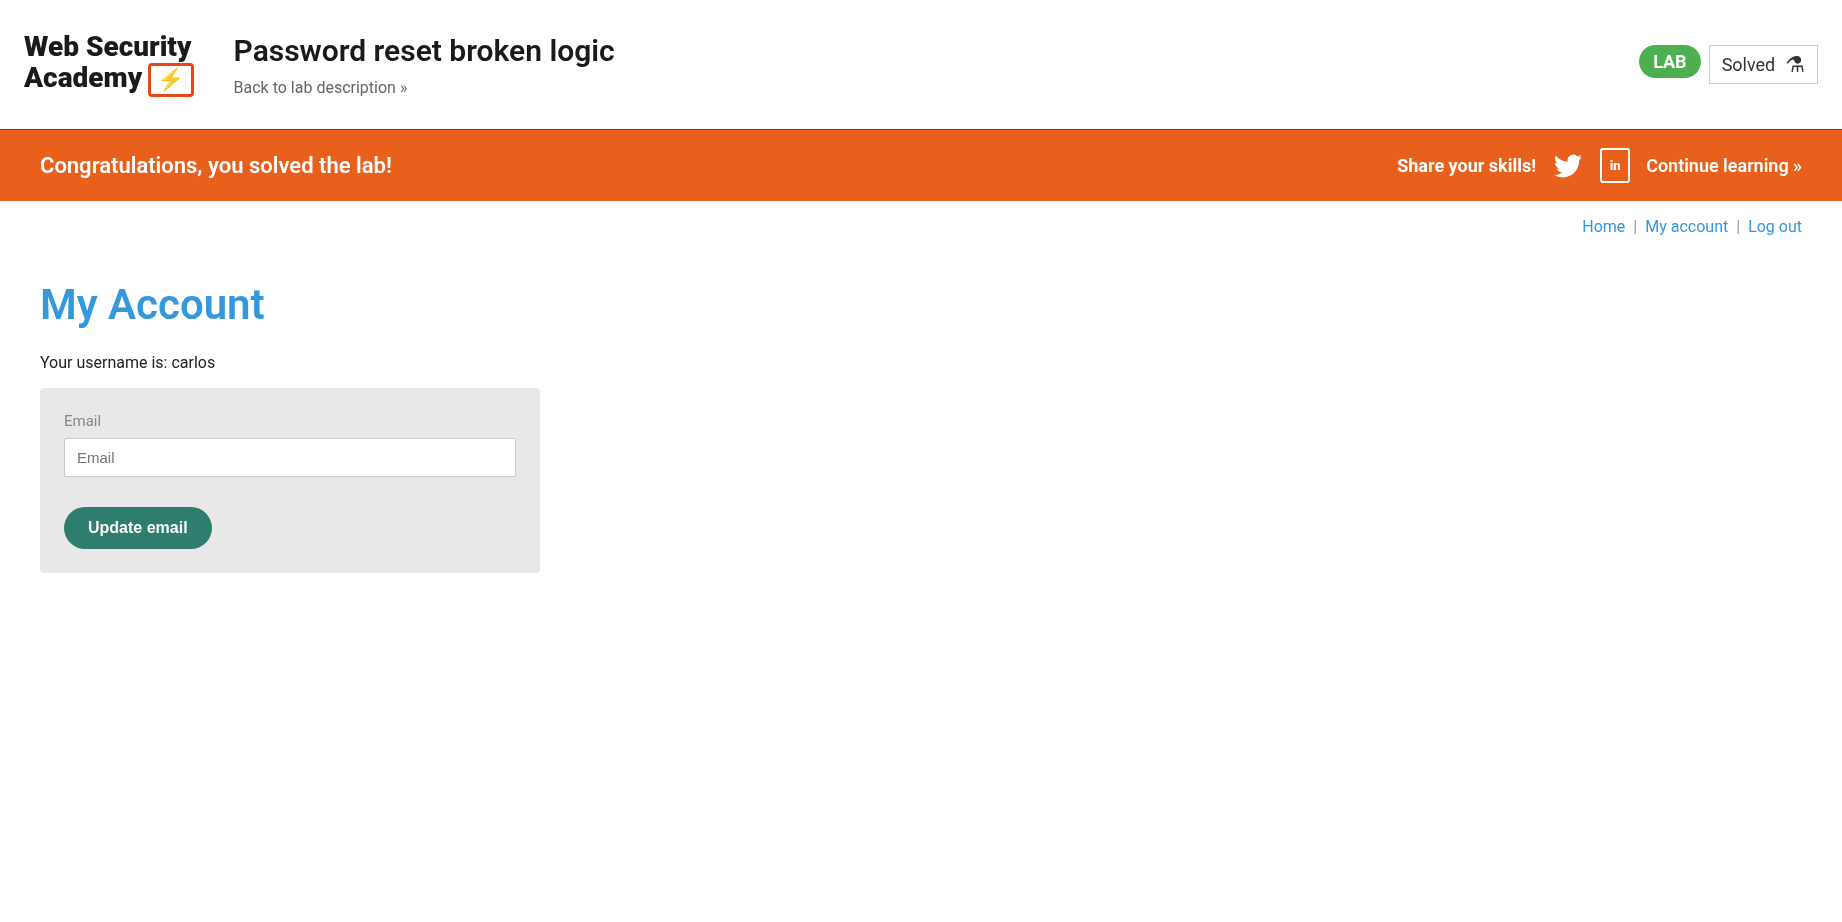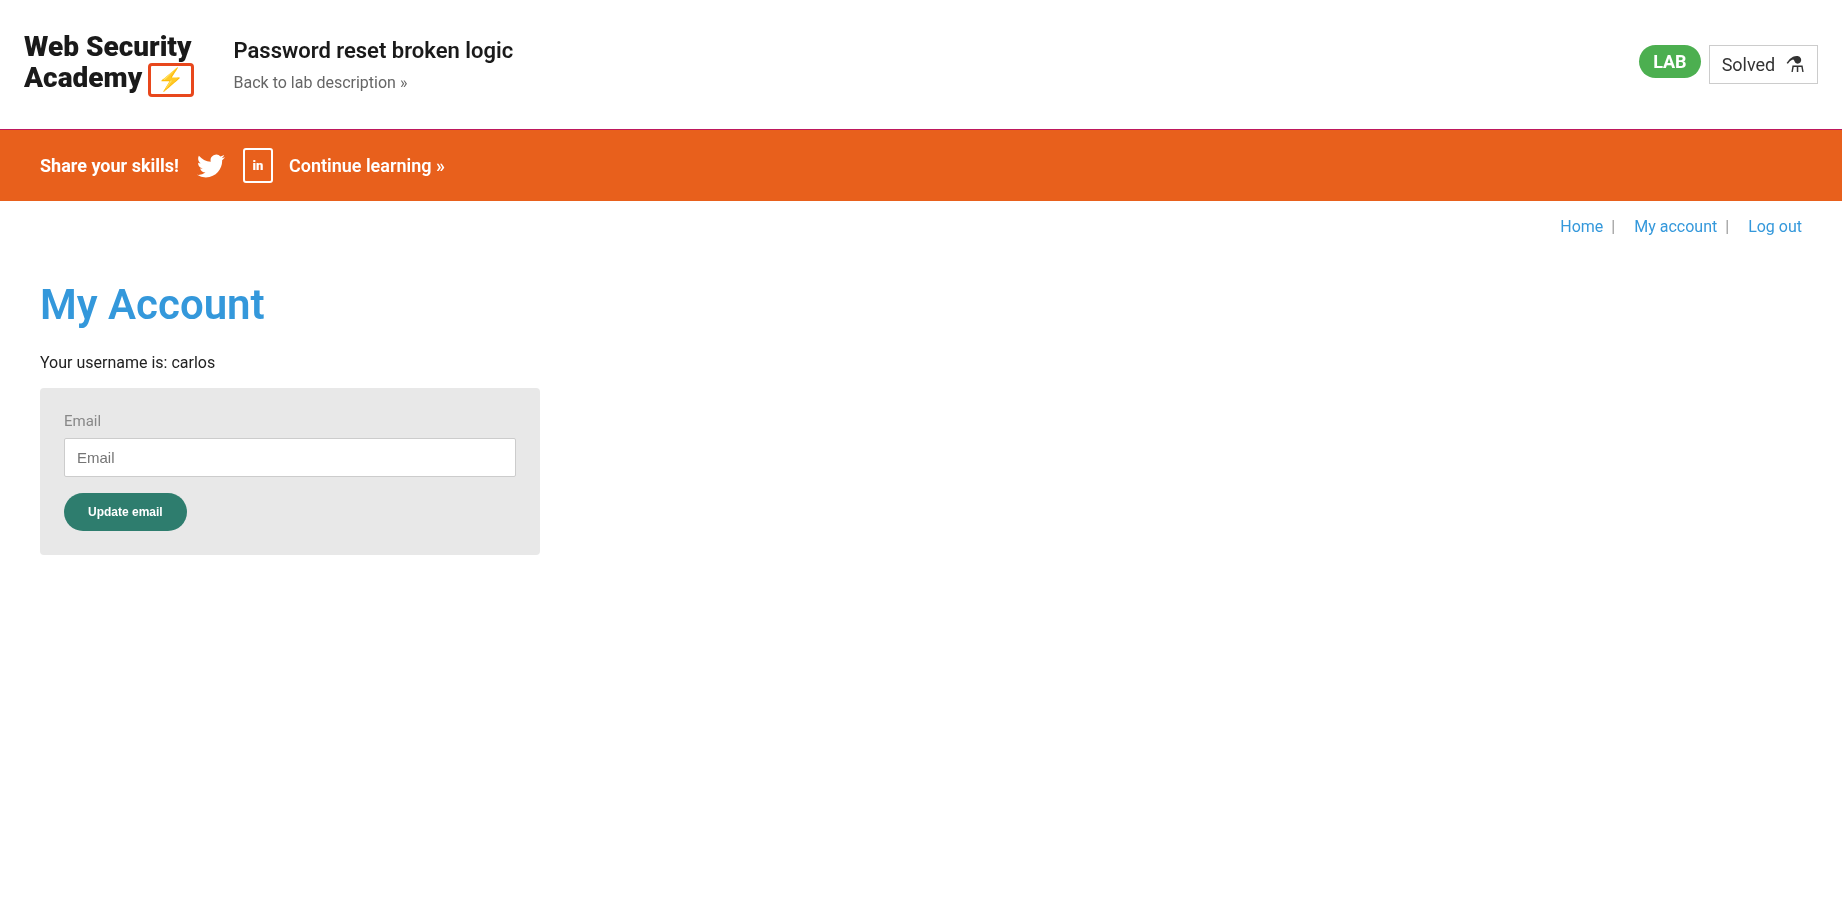--- a/index.html
+++ b/index.html
@@ -37,21 +37,21 @@
       color: #1a1a1a;
       line-height: 1.1;
     }
 
     .header-center {
       flex: 1;
       padding-left: 40px;
     }
 
     .lab-title {
-      font-size: 22px;
+      font-size: 30px;
       font-weight: 600;
       color: #1a1a1a;
       margin-bottom: 10px;
     }
 
     .back-link {
       color: #666;
       font-size: 16px;
       text-decoration: none;
       cursor: pointer;
@@ -162,21 +162,20 @@
       justify-content: flex-end;
       gap: 8px;
       padding: 16px 40px 0;
       font-size: 16px;
     }
 
     .nav-link {
       color: #3498db;
       text-decoration: none;
       cursor: pointer;
-      margin-left: 11px;
     }
 
     .nav-separator {
       color: #999;
     }
 
     .page-title {
       font-size: 42px;
       font-weight: 600;
       color: #3498db;
@@ -215,23 +214,24 @@
       outline: none;
       margin-bottom: 16px;
     }
 
     .update-btn {
       background: #2e7d6e;
       color: #fff;
       border: none;
       border-radius: 24px;
       padding: 12px 24px;
-      font-size: 12px;
+      font-size: 16px;
       font-weight: 700;
       cursor: pointer;
+      margin-top: 14px;
     }
   </style>
 </head>
 <body>
 
 <div class="header">
   <div class="logo-area">
     <div>
       <div class="logo-text">
         <span>Web Security</span><br>
@@ -248,20 +248,21 @@
   <div class="header-right">
     <span class="lab-badge">LAB</span>
     <div class="solved-box">
       <span>Solved</span>
       <span class="flask-icon">⚗</span>
     </div>
   </div>
 </div>
 
 <div class="congrats-banner">
+  <span class="congrats-text">Congratulations, you solved the lab!</span>
   <div class="banner-right">
     <span class="share-skills-text">Share your skills!</span>
     <div class="social-icon twitter-icon">
       <svg viewBox="0 0 24 24" xmlns="http://www.w3.org/2000/svg">
         <path d="M23.954 4.569a10 10 0 0 1-2.825.775 4.958 4.958 0 0 0 2.163-2.723 9.864 9.864 0 0 1-3.127 1.195 4.916 4.916 0 0 0-8.384 4.482C7.691 8.094 4.066 6.13 1.64 3.161a4.822 4.822 0 0 0-.666 2.475c0 1.71.87 3.213 2.188 4.096a4.904 4.904 0 0 1-2.228-.616v.061a4.923 4.923 0 0 0 3.946 4.827 4.996 4.996 0 0 1-2.212.085 4.937 4.937 0 0 0 4.604 3.417 9.868 9.868 0 0 1-6.102 2.105c-.39 0-.779-.023-1.17-.067a13.995 13.995 0 0 0 7.557 2.209c9.054 0 13.999-7.496 13.999-13.986 0-.209 0-.42-.015-.63a9.936 9.936 0 0 0 2.46-2.548l-.047-.02z"></path>
       </svg>
     </div>
     <div class="social-icon linkedin-icon" style="display:flex;align-items:center;justify-content:center;border:2px solid #fff;color:#fff;font-weight:900;font-size:13px;width:30px;height:35px;border-radius:3px;cursor:pointer;">in</div>
     <a class="continue-link">Continue learning »</a>
   </div>

